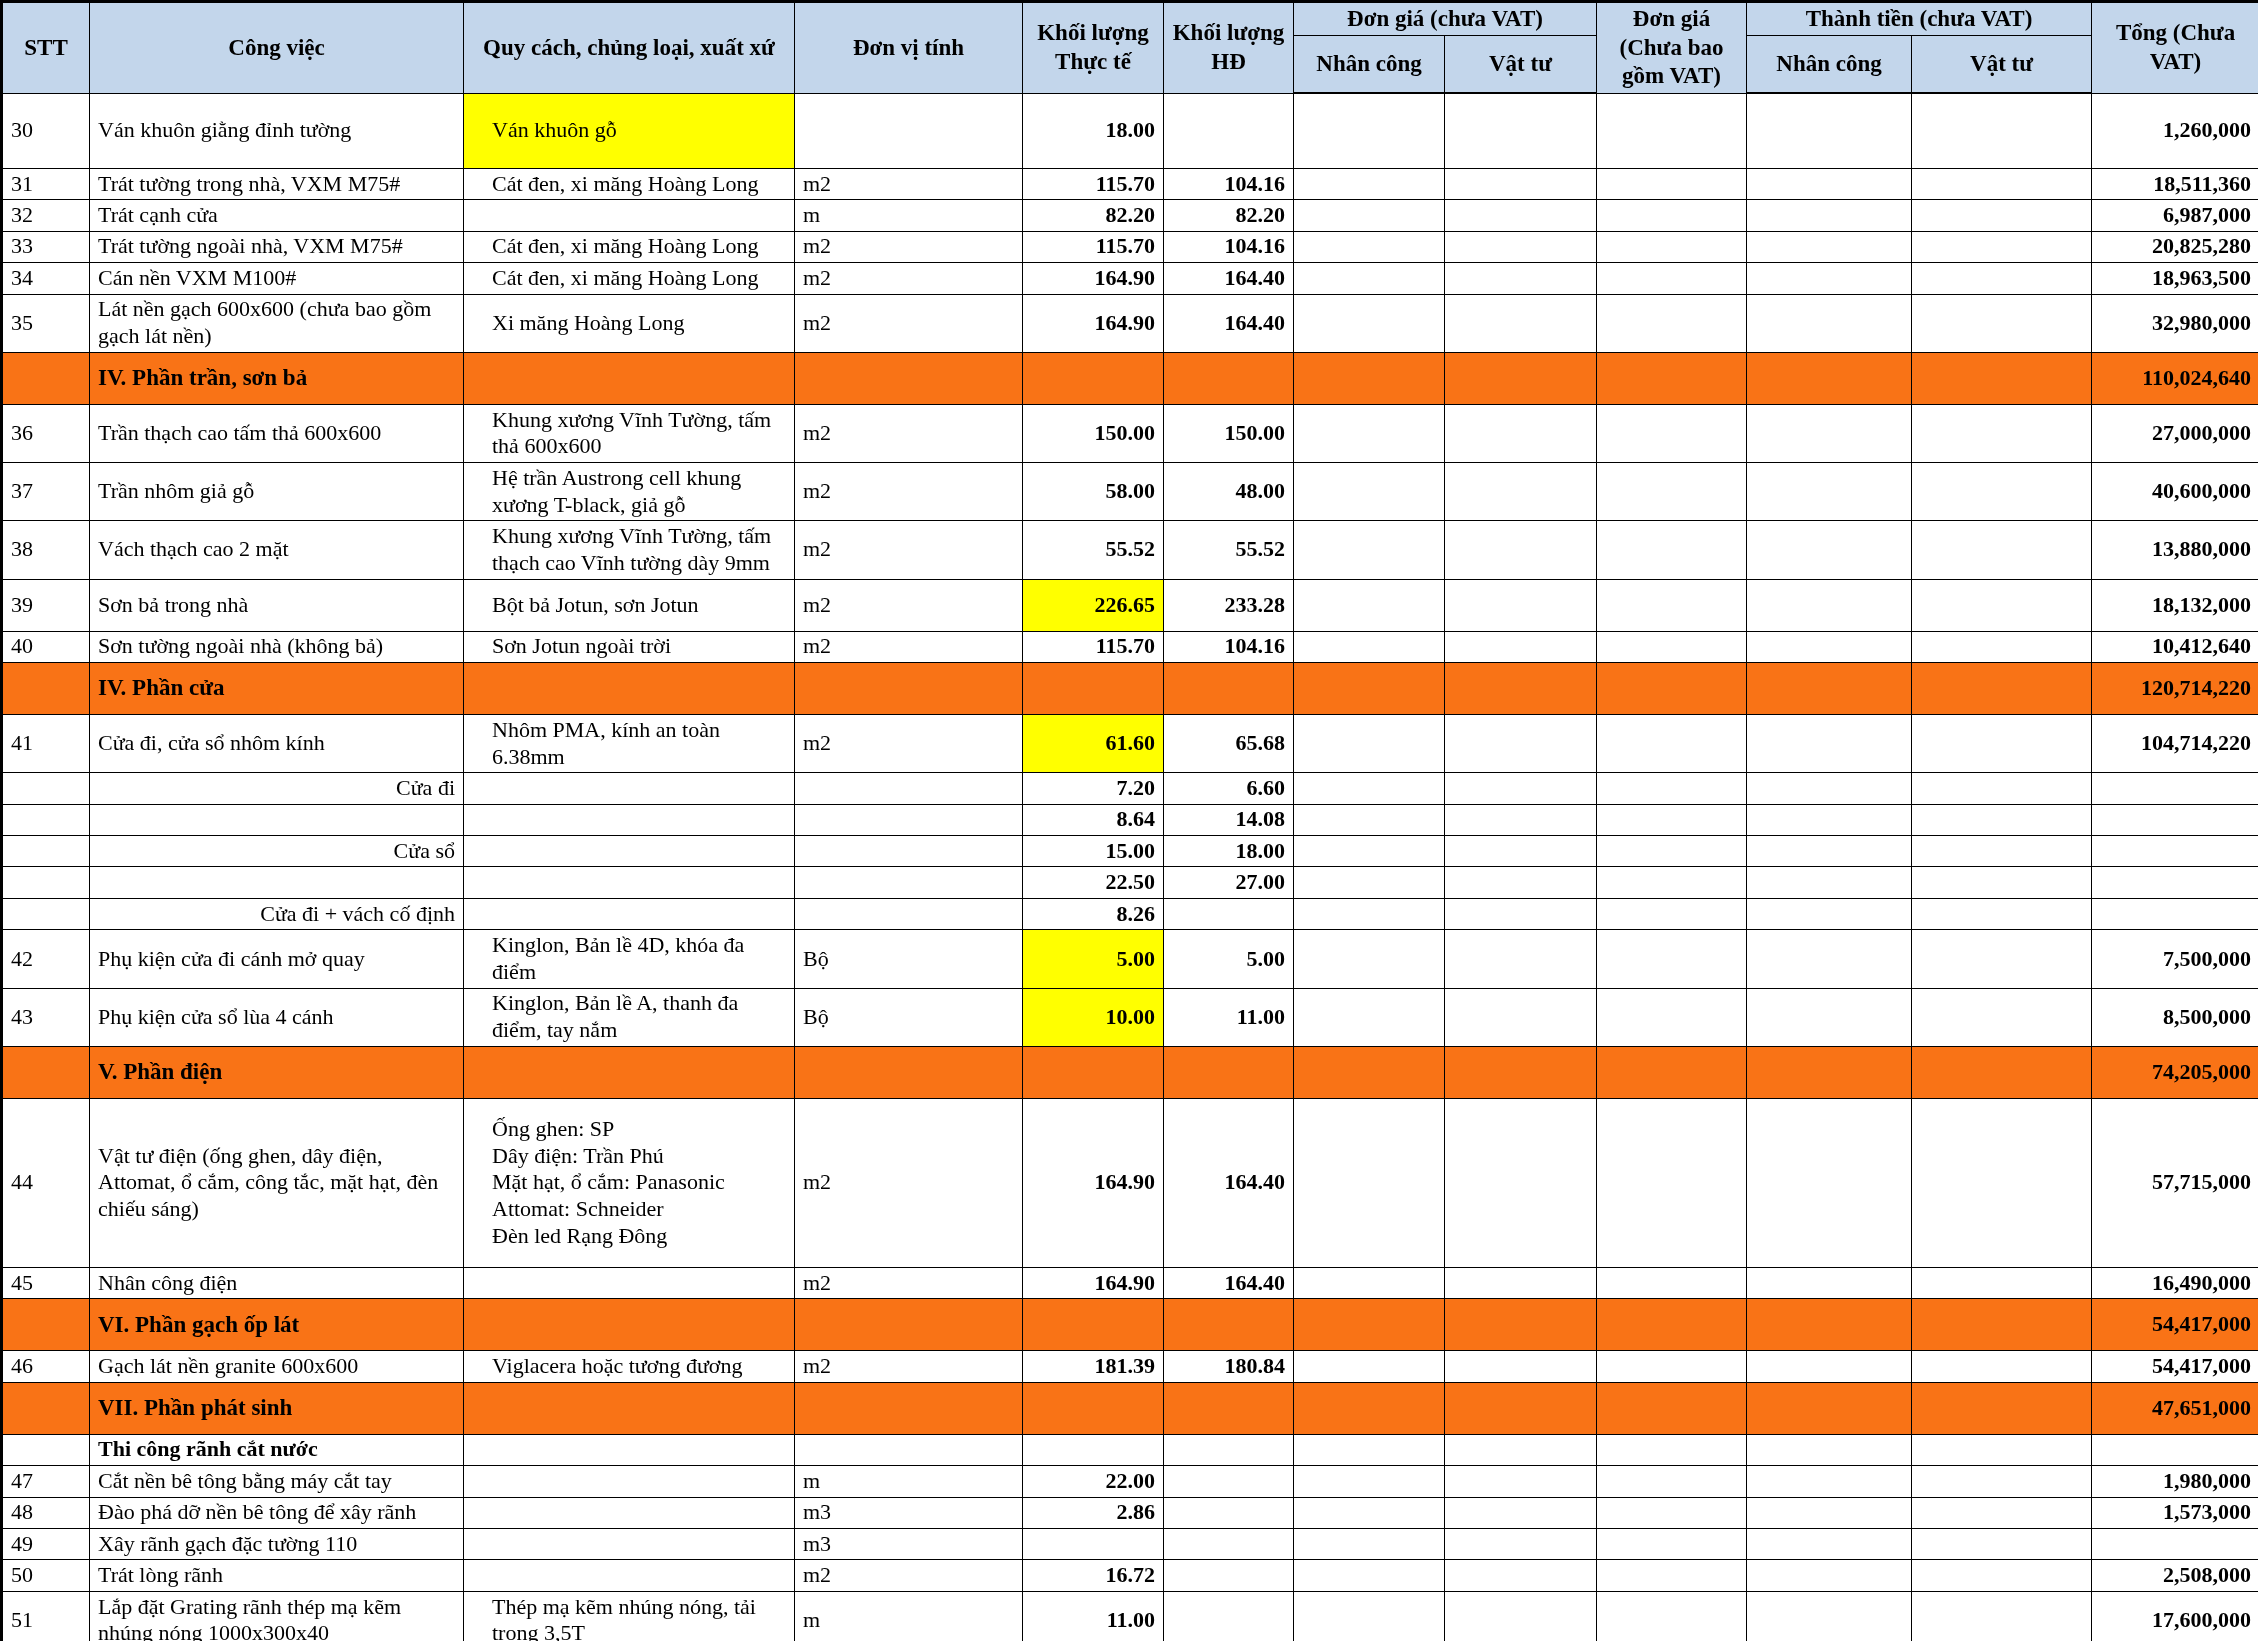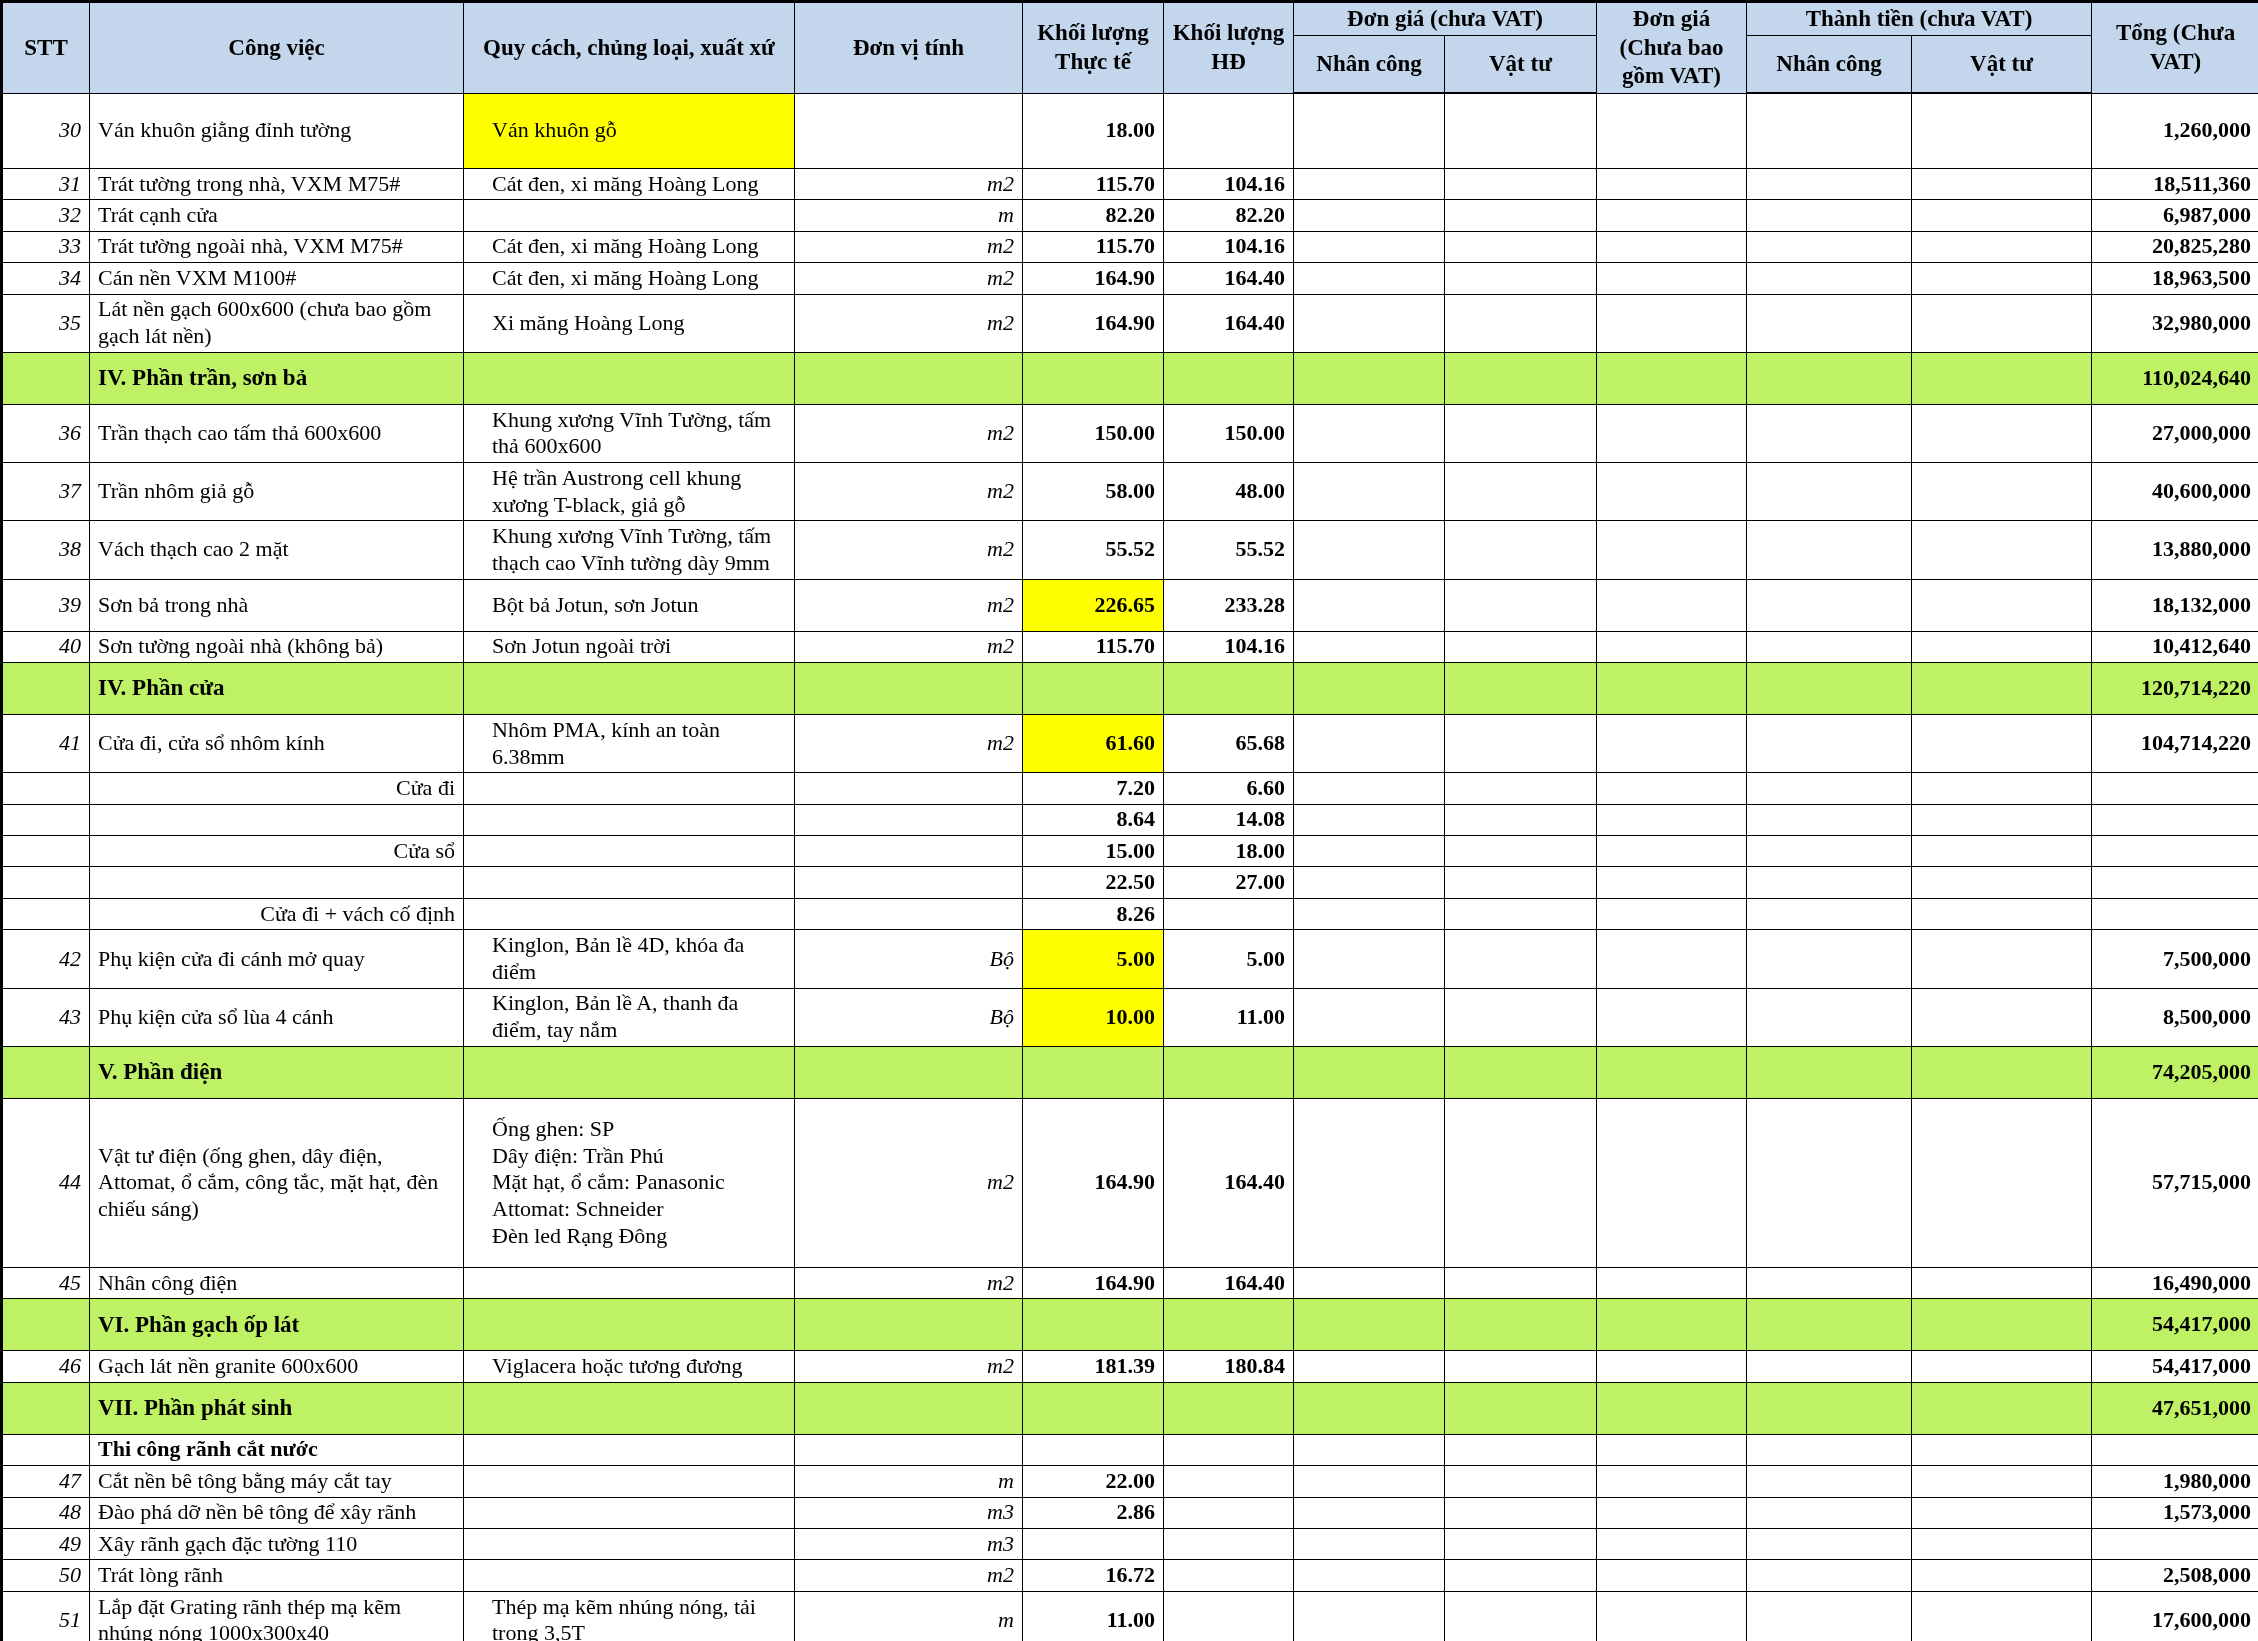--- a/index.html
+++ b/index.html
@@ -6,31 +6,31 @@
   body { width:2258px; font-family:"Liberation Serif","DejaVu Serif",serif; color:#000; }
   table.quote { border-collapse:collapse; table-layout:fixed; width:2258px; border:3.5px solid #000; }
   th, td { border:1.8px solid #000; vertical-align:middle; overflow:hidden; box-sizing:border-box; }
   thead th {
     background:#C3D6EB; font-weight:bold; text-align:center;
     font-size:23px; line-height:1.25; padding:1.8px 5.3px;
   }
   thead tr.group-row th { height:30px; }
   thead tr:last-child th { border-bottom:2.6px solid #000; }
   td { font-size:22px; line-height:1.22; padding:1.8px 8px; }
-  .center { text-align:right;font-style:italic; }
+  .center { text-align:left; }
   .num { text-align:right; font-weight:bold; white-space:nowrap; }
   .c-job { text-align:left;font-family:Liberation Serif, serif; }
   .c-spec { text-align:left; white-space:pre-line;padding-left:28px; }
   .sublabel { text-align:right; }
   .boldlabel { font-weight:bold; }
   tr.h-sm td { height:25.6px; }
   tr.h-md td { height:52px; }
   tr.h-lg td { height:75px; }
   tr.h-xl td { height:169px; }
-  tr.section td { background:#bef264; height:52px; }
+  tr.section td { background:#f97316; height:52px; }
   tr.section .seclabel { font-weight:bold; font-size:23px; }
   tr.section .num { font-size:22px; }
   .hl { background:#FFFF00; }
 </style>
 </head>
 <body>
 
 <table class="quote">
   <colgroup>
     <col style="width:88px">

